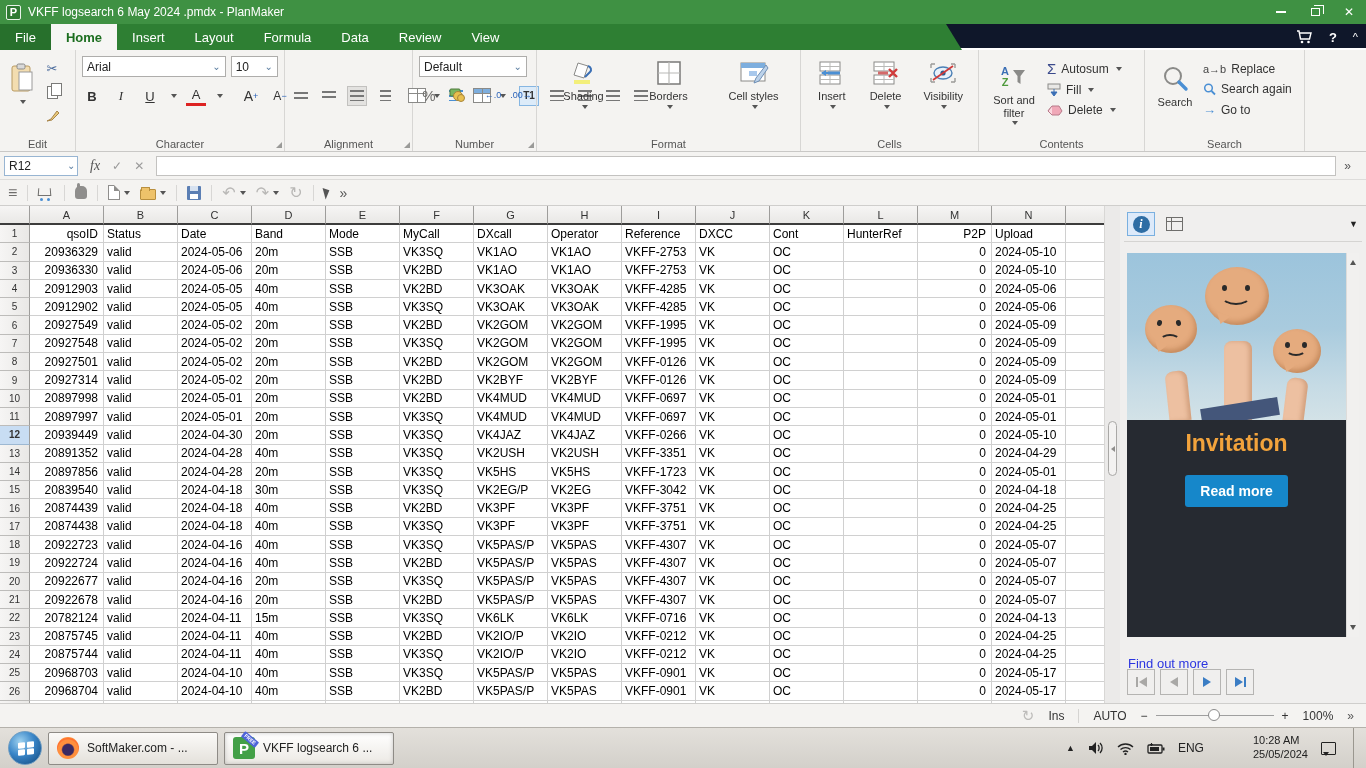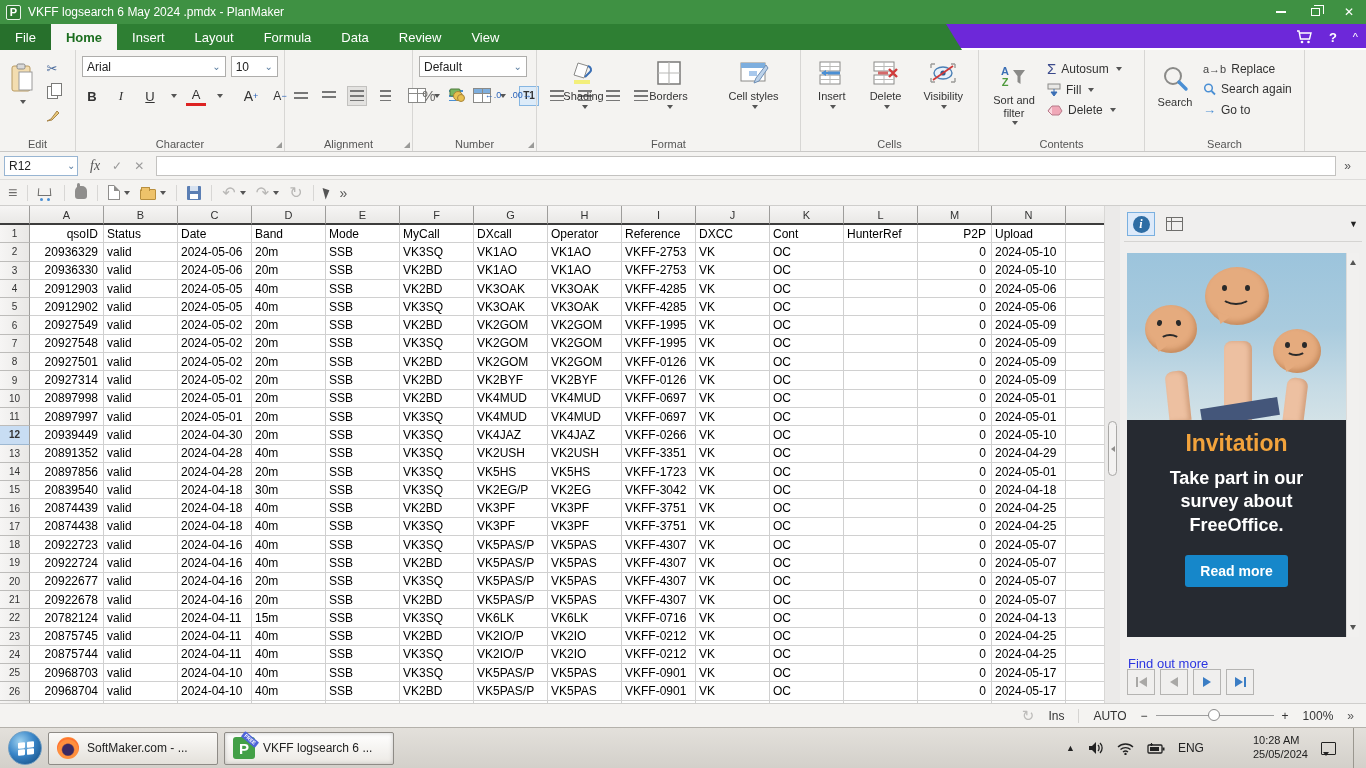--- a/index.html
+++ b/index.html
@@ -10,21 +10,21 @@
   .titlebar { position:absolute; left:0; top:0; width:1366px; height:24px; background:#3f9143; display:flex; align-items:center; padding-left:6px; }
   .appicon { width:15px; height:15px; background:#2f7a33; border:1px solid #e8f2e8; border-radius:2px; color:#fff; font-size:11px; font-weight:bold; text-align:center; line-height:13px; position:relative; }
   .titletext { color:#fff; font-size:12px; margin-left:7px; }
   .winbtns { position:absolute; right:0; top:0; height:24px; display:flex; }
   .winbtn { width:34px; height:24px; display:flex; align-items:center; justify-content:center; color:#fff; font-size:12px; }
   .minglyph { width:10px; height:2px; background:#fff; }
   .restglyph { width:9px; height:8px; border:1px solid #fff; position:relative; background:#3f9143; }
   .restglyph:before { content:""; position:absolute; left:2px; top:-4px; width:9px; height:8px; border:1px solid #fff; border-bottom:none; border-left:none; }
 
   
-  .menubar { position:absolute; left:0; top:24px; width:1366px; height:24px; background:#6d28d9; }
+  .menubar { position:absolute; left:0; top:24px; width:1366px; height:24px; background:#0f172a; }
   .tabstrip-bg { position:absolute; left:0; top:0; height:26px; width:962px; background:#2e7f33; clip-path:polygon(0 0,946px 0,962px 26px,0 26px); }
   .mtabs { position:absolute; left:0; top:0; height:26px; display:flex; }
   .mtab { position:relative; height:26px; padding:0 15px; display:flex; align-items:center; color:#fff; font-size:13px; cursor:default; }
   .mtab.file { background:#27702c; }
   .mtab.active { background:#f6f6f4; color:#1c6e1f; font-weight:bold; }
   .menuicons { position:absolute; right:8px; top:0; height:26px; display:flex; align-items:center; gap:16px; color:#fff; }
   .mi-help { font-size:13px; font-weight:bold; }
   .mi-collapse { font-size:11px; }
 
   
@@ -1099,21 +1099,20 @@
         <span class="mouth-smile" style="left:16px;top:20px;width:30px;height:18px;"></span>
       </span>
       <span class="bubble" style="left:146px;top:76px;width:48px;height:44px;">
         <span class="eye" style="left:12px;top:13px;"></span>
           <span class="eye" style="left:29px;top:13px;"></span>
         <span class="mouth-smile" style="left:13px;top:15px;width:20px;height:12px;"></span>
       </span>
     </div>
     <div class="ad-dark">
       <div class="ad-head">Invitation</div>
-      <div class="ad-body">Take part in our survey about FreeOffice.</div>
       <div class="ad-btn">Read more</div>
     </div>
     <div class="ad-scroll">
       <span class="up"></span>
       <span class="dn"></span>
     </div>
   </div>
 
   <a class="sb-link">Find out more</a>
   <div class="sb-nav">

